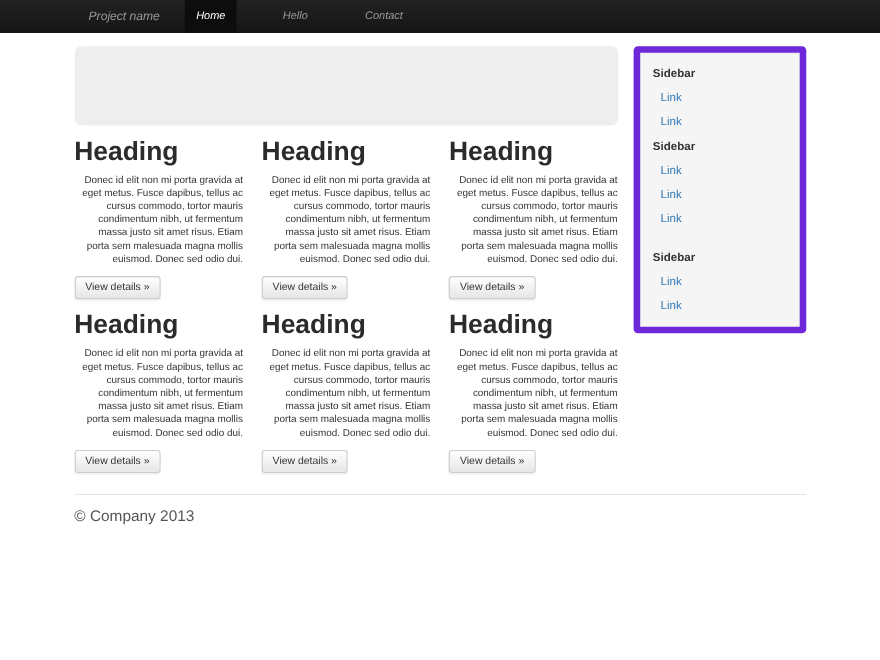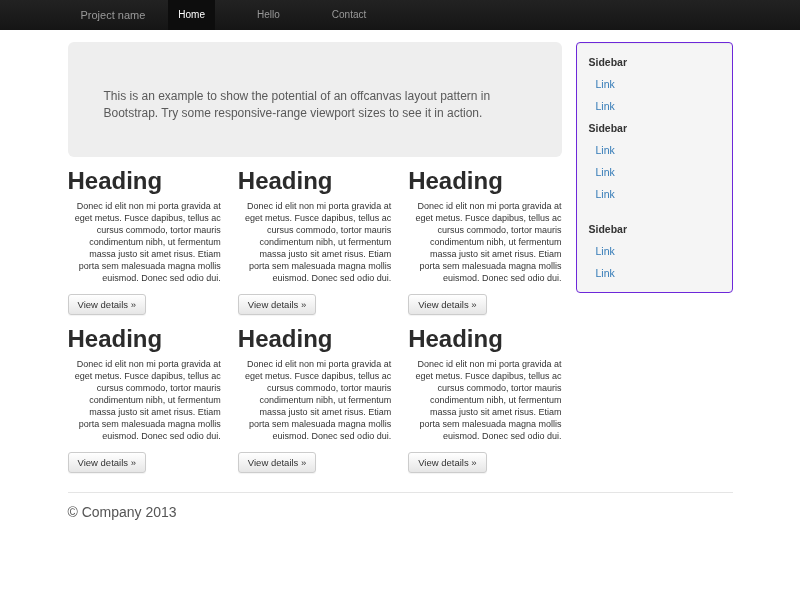--- a/index.html
+++ b/index.html
@@ -18,20 +18,21 @@
     height: 30px;
     background: linear-gradient(to bottom, #222222, #151515);
     width: 100%;
   }
   .navbar-inner {
     width: 665px;
     margin: 0 auto;
     height: 100%;
     display: flex;
     align-items: stretch;
+    font-style: italic;
   }
   .brand {
     color: #999999;
     font-size: 11px;
     line-height: 30px;
     padding: 0 13px;
     margin-right: 10px;
     text-decoration: none;
     cursor: pointer;
   }
@@ -114,21 +115,21 @@
   }
 
   
   .well {
     margin-top: 12px;
     margin-left: 14px;
     width: 157px;
     flex: 0 0 157px;
     align-self: flex-start;
     background: #f5f5f5;
-    border: 1px solid #6d28d9;
+    border: 6px solid #6d28d9;
     border-radius: 4px;
     padding: 8px 0;
     box-shadow: inset 0 1px 1px rgba(0,0,0,0.04);
   }
   .well-header {
     font-size: 10.5px;
     font-weight: bold;
     color: #333333;
     padding: 5px 12px;
   }
@@ -167,21 +168,20 @@
     </div>
   </div>
 </nav>
 
 <div class="container">
   <div class="content-row">
 
     <main class="main">
 
       <div class="hero">
-        <p>This is an example to show the potential of an offcanvas layout pattern in Bootstrap. Try some responsive-range viewport sizes to see it in action.</p>
       </div>
 
       <div class="row">
         <div class="card">
           <h2>Heading</h2>
           <p>Donec id elit non mi porta gravida at eget metus. Fusce dapibus, tellus ac cursus commodo, tortor mauris condimentum nibh, ut fermentum massa justo sit amet risus. Etiam porta sem malesuada magna mollis euismod. Donec sed odio dui.</p>
           <a class="btn">View details »</a>
         </div>
         <div class="card">
           <h2>Heading</h2>

